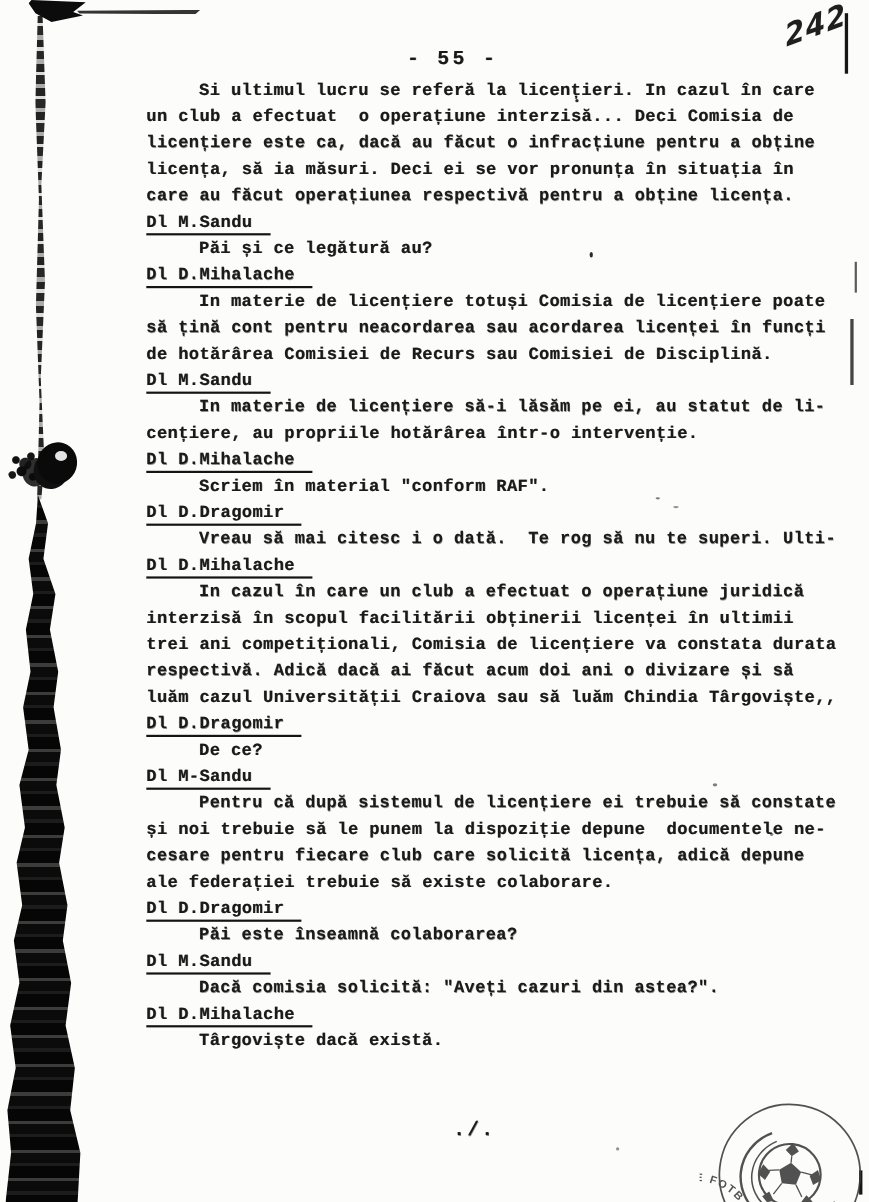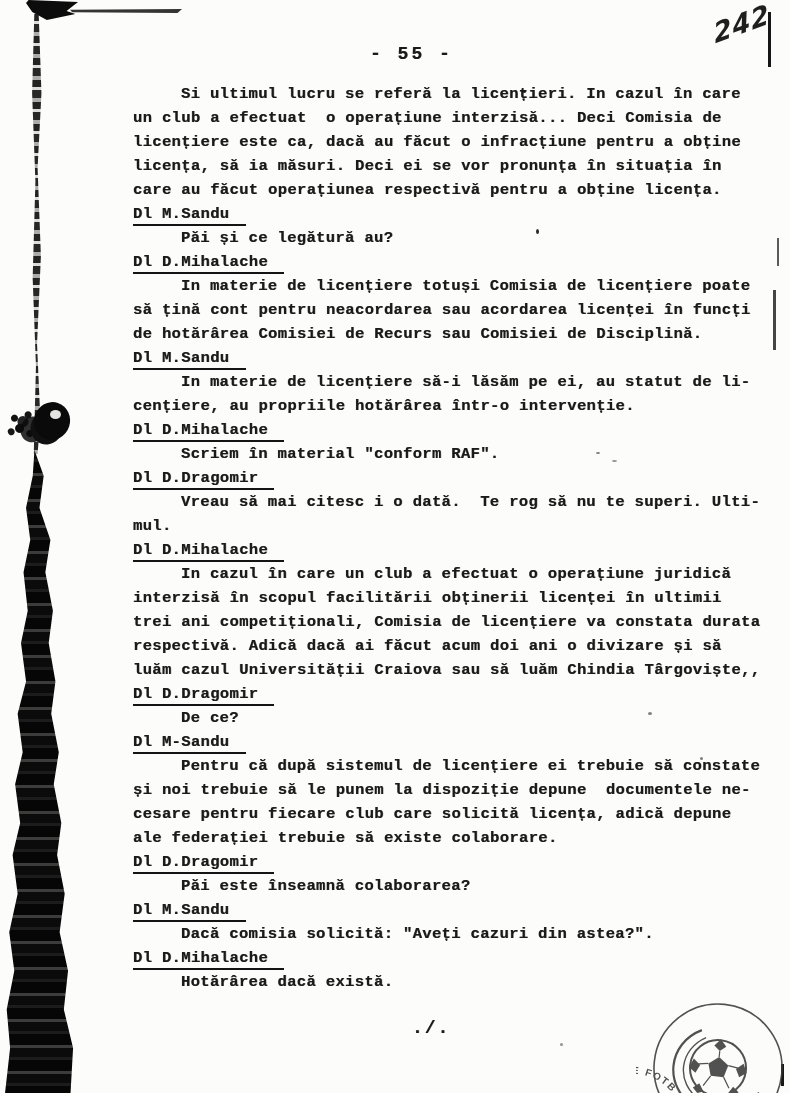--- a/index.html
+++ b/index.html
@@ -20,21 +20,21 @@
   .typewriter{
     font-weight:700;
     text-shadow:0.45px 0.3px 0 rgba(10,10,10,.45), -0.3px 0 0 rgba(20,20,20,.25);
   }
   .page-number{
     position:absolute;top:44px;left:370px;width:160px;
     font-size:18px;letter-spacing:3px;
   }
   .transcript{
     position:absolute;top:70px;left:133px;width:648px;
-    font-size:15.5px;letter-spacing:.35px;margin-top:12px;
+    font-size:15.5px;letter-spacing:.35px;
   }
   .line{height:24px;line-height:24px;white-space:pre;overflow:visible;}
   .line.indent{text-indent:48px;}
   .speaker-name{
     display:inline-block;
     border-bottom:2.2px solid #141414;
     padding-right:16px;
     height:22px;
   }
   .continuation{
@@ -151,40 +151,39 @@
       <div class="line indent">In materie de licențiere totuși Comisia de licențiere poate</div>
       <div class="line plain">să țină cont pentru neacordarea sau acordarea licenței în funcți</div>
       <div class="line plain">de hotărârea Comisiei de Recurs sau Comisiei de Disciplină.</div>
       <div class="line speaker"><span class="speaker-name">Dl M.Sandu</span></div>
       <div class="line indent">In materie de licențiere să-i lăsăm pe ei, au statut de li-</div>
       <div class="line plain">cențiere, au propriile hotărârea într-o intervenție.</div>
       <div class="line speaker"><span class="speaker-name">Dl D.Mihalache</span></div>
       <div class="line indent">Scriem în material "conform RAF".</div>
       <div class="line speaker"><span class="speaker-name">Dl D.Dragomir</span></div>
       <div class="line indent">Vreau să mai citesc i o dată.  Te rog să nu te superi. Ulti-</div>
-      <div class="line plain">mul.</div>
       <div class="line speaker"><span class="speaker-name">Dl D.Mihalache</span></div>
       <div class="line indent">In cazul în care un club a efectuat o operațiune juridică</div>
       <div class="line plain">interzisă în scopul facilitării obținerii licenței în ultimii</div>
       <div class="line plain">trei ani competiționali, Comisia de licențiere va constata durata</div>
       <div class="line plain">respectivă. Adică dacă ai făcut acum doi ani o divizare și să</div>
       <div class="line plain">luăm cazul Universității Craiova sau să luăm Chindia Târgoviște,,</div>
       <div class="line speaker"><span class="speaker-name">Dl D.Dragomir</span></div>
       <div class="line indent">De ce?</div>
       <div class="line speaker"><span class="speaker-name">Dl M-Sandu</span></div>
       <div class="line indent">Pentru că după sistemul de licențiere ei trebuie să constate</div>
       <div class="line plain">și noi trebuie să le punem la dispoziție depune  documentele ne-</div>
       <div class="line plain">cesare pentru fiecare club care solicită licența, adică depune</div>
       <div class="line plain">ale federației trebuie să existe colaborare.</div>
       <div class="line speaker"><span class="speaker-name">Dl D.Dragomir</span></div>
       <div class="line indent">Păi este înseamnă colaborarea?</div>
       <div class="line speaker"><span class="speaker-name">Dl M.Sandu</span></div>
       <div class="line indent">Dacă comisia solicită: "Aveți cazuri din astea?".</div>
       <div class="line speaker"><span class="speaker-name">Dl D.Mihalache</span></div>
-      <div class="line indent">Hotărârea dacă există.</div>
+      <div class="line indent">Târgoviște dacă există.</div>
     </div>
 
   <div class="continuation typewriter">./.</div>
 
   <div class="stamp">
     <svg width="164" height="164" viewBox="-82 -82 164 164">
       <g transform="rotate(6)" stroke="#3a3a3a" fill="none" stroke-width="1.6">
         <circle cx="0" cy="0" r="64"></circle>
 
         <path d="M -20,-36 C -52,-20 -54,24 -18,42 C 10,56 42,46 52,22" stroke-width="2.2"></path>

